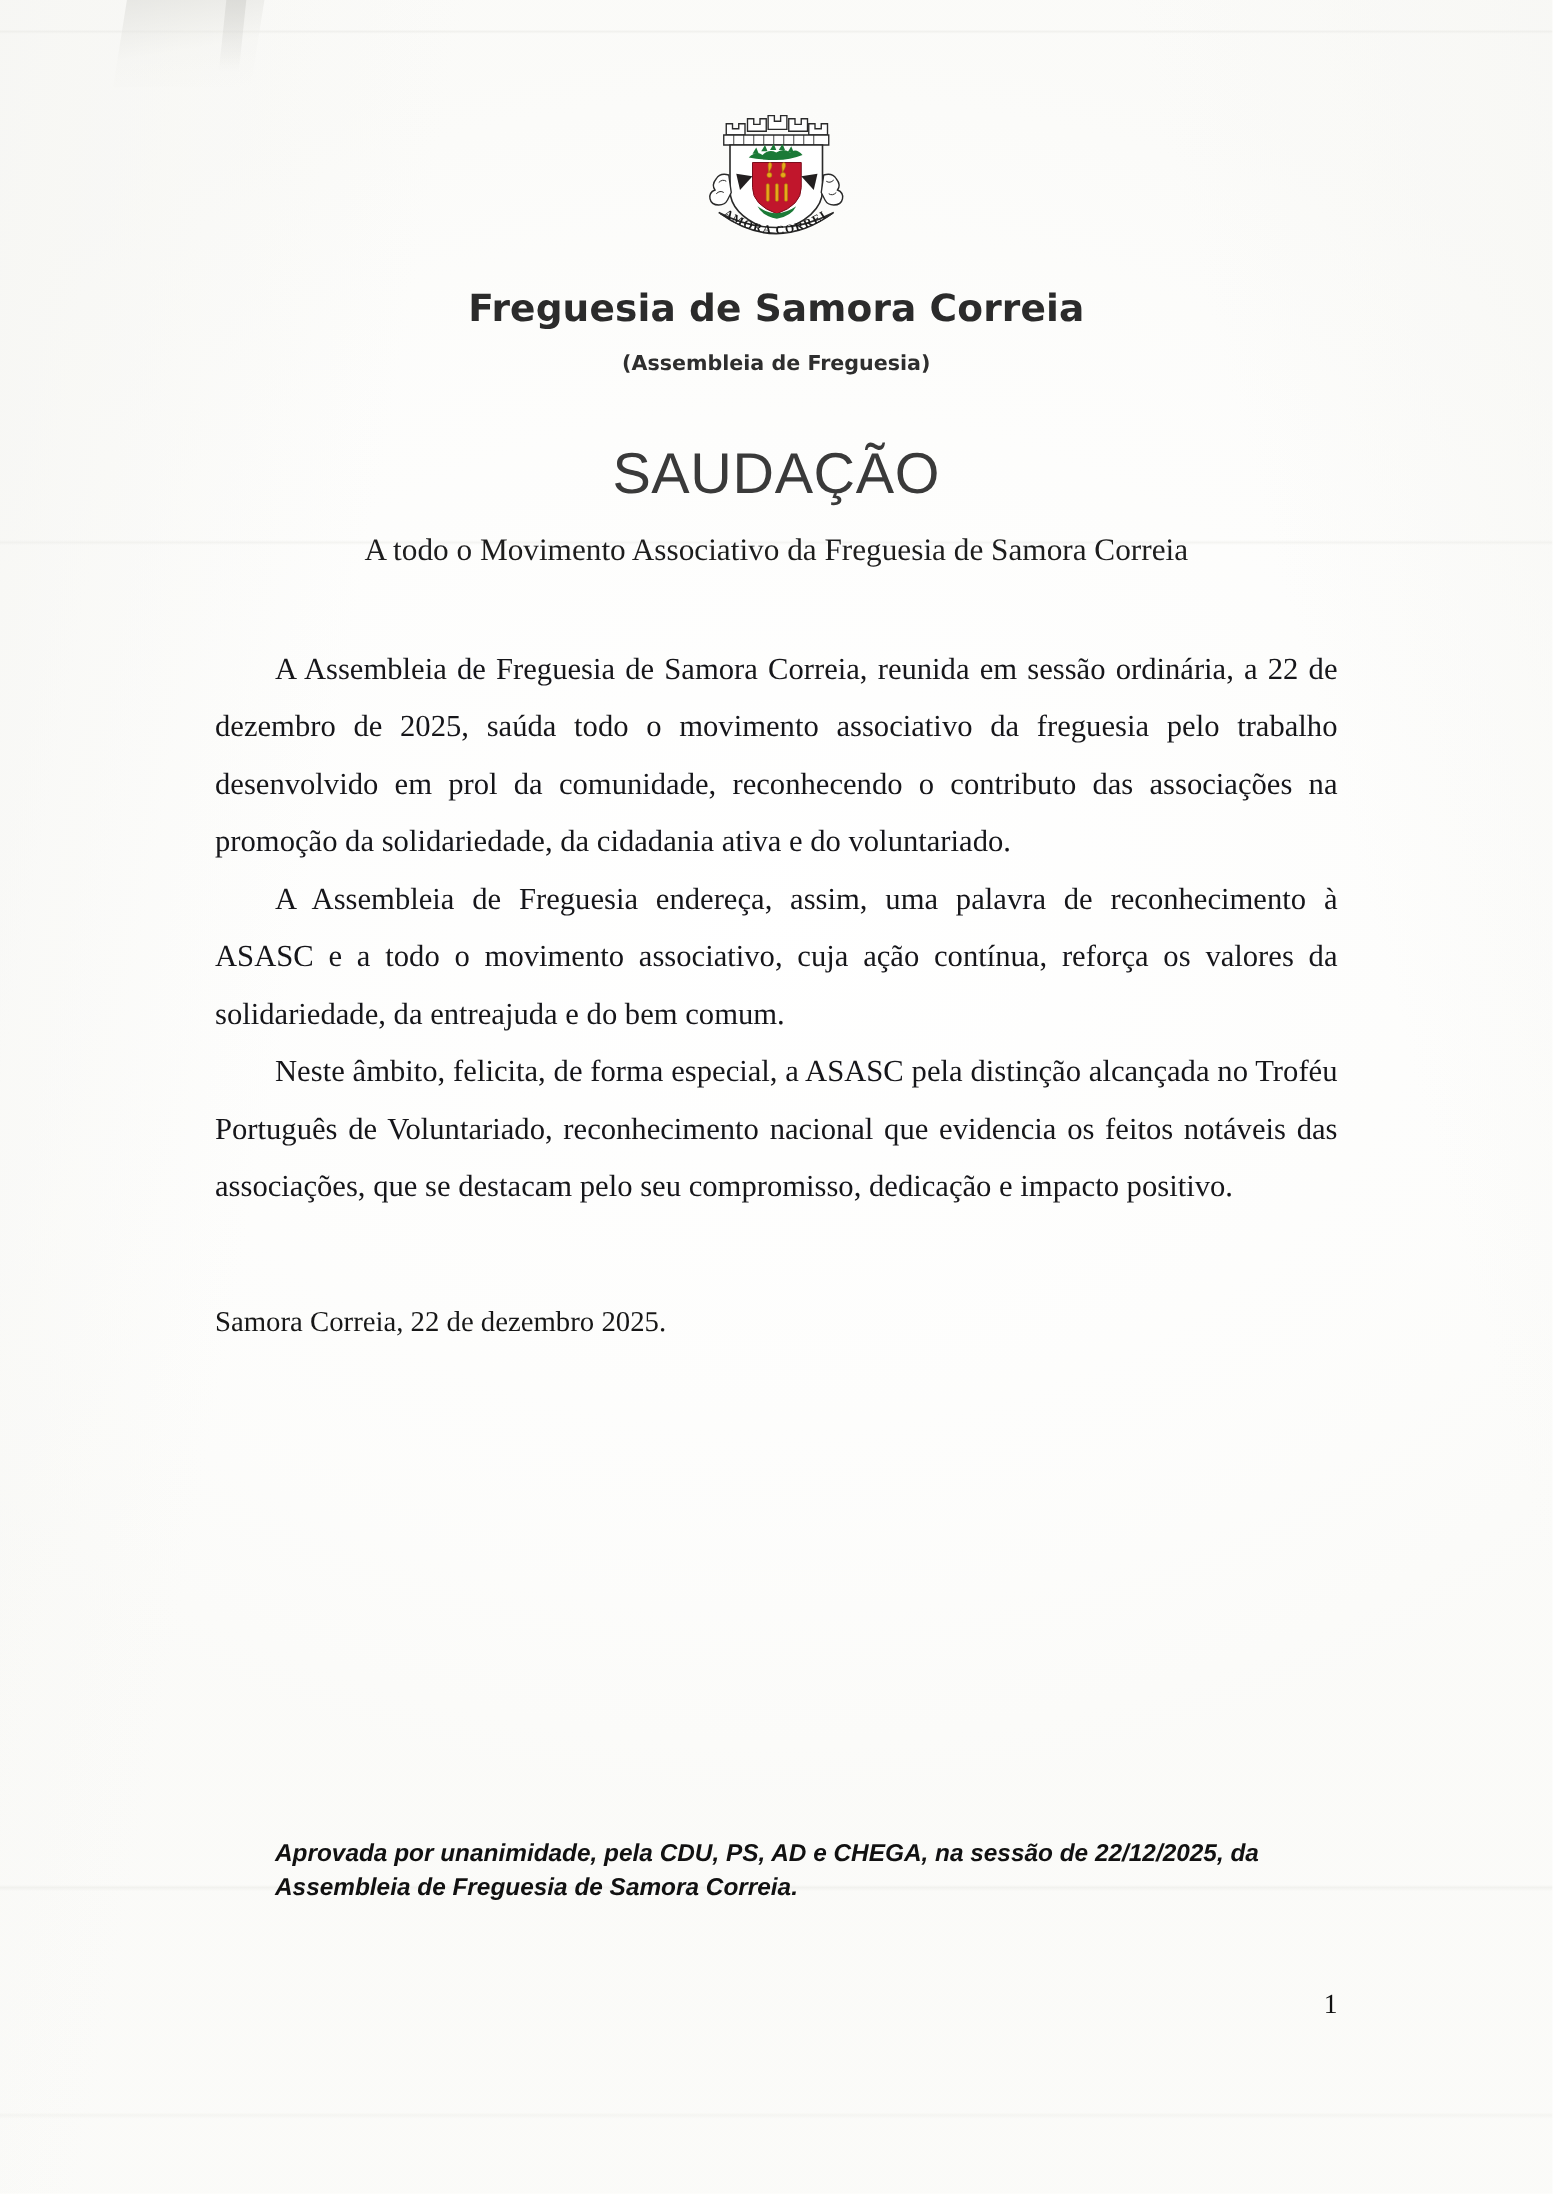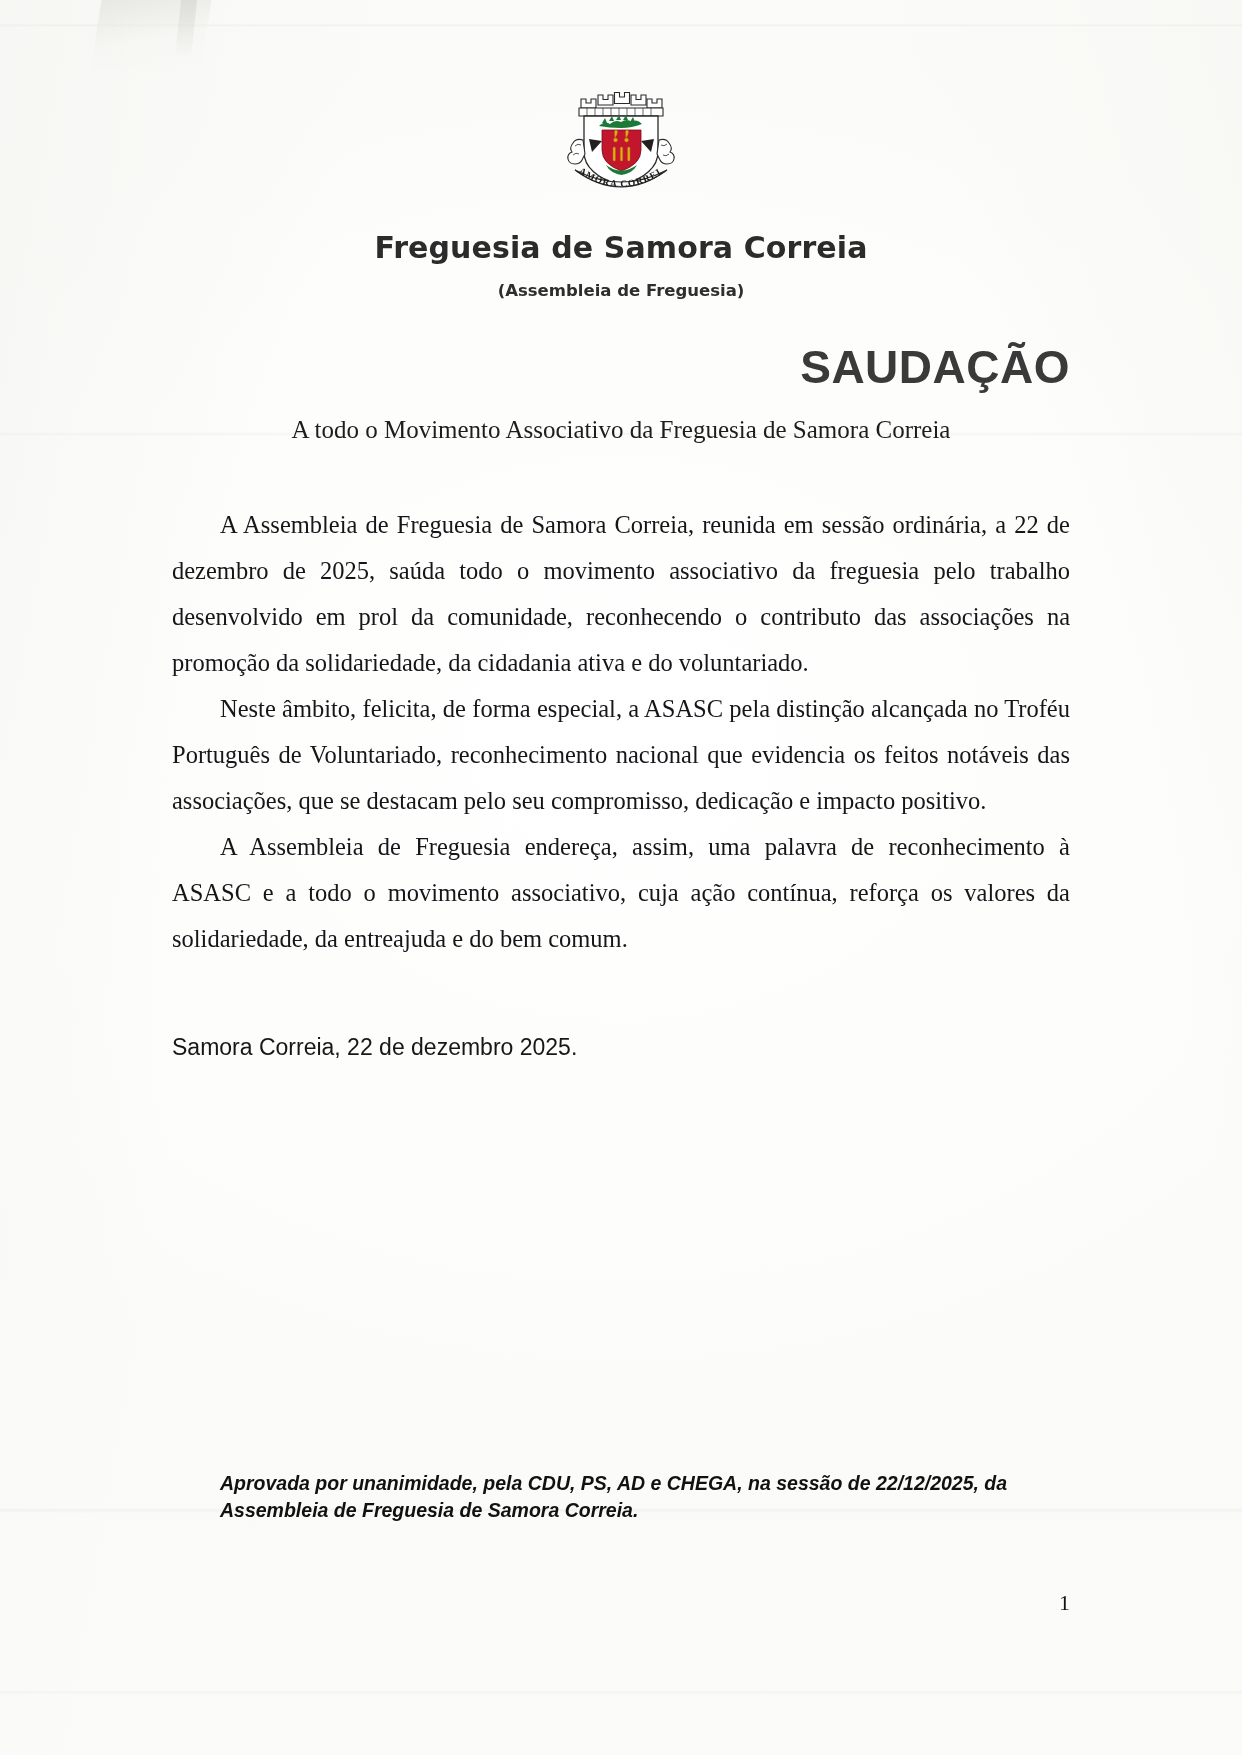--- a/index.html
+++ b/index.html
@@ -95,24 +95,24 @@
     text-align: center;
     margin-top: 16px;
     font-family: "DejaVu Sans", "Liberation Sans", sans-serif;
     font-weight: bold;
     font-size: 16.5px;
     color: #2e2e2e;
   }
 
   
   .doc-title {
-    text-align: right;
-    margin-top: 40px;
+    text-align: center;
+    margin-top: 51px;
     font-family: "Liberation Sans", "DejaVu Sans", sans-serif;
-    font-weight: bold;
+    font-weight: normal;
     font-size: 46px;
     letter-spacing: 0.5px;
     color: #3a3a3a;
   }
   .doc-subtitle {
     text-align: center;
     margin-top: 22px;
     font-family: "Liberation Serif", "DejaVu Serif", serif;
     font-weight: normal;
     font-size: 25px;
@@ -129,21 +129,21 @@
     line-height: 46px;
     color: #16161a;
     text-indent: 48px;
     margin: 0;
   }
   .para + .para { margin-top: 0; }
 
   
   .placedate {
     margin-top: 72px;
-    font-family: Liberation Sans, sans-serif;
+    font-family: Liberation Serif, serif;
     font-size: 23px;
     color: #171717;
     text-align: left;
   }
 
   
   .approval {
     position: absolute;
     left: 172px;
     right: 172px;
@@ -242,22 +242,22 @@
     </div>
 
     <div class="org-title">Freguesia de Samora Correia</div>
     <div class="org-sub">(Assembleia de Freguesia)</div>
 
     <div class="doc-title">SAUDAÇÃO</div>
     <div class="doc-subtitle">A todo o Movimento Associativo da Freguesia de Samora Correia</div>
 
     <div class="body-block">
       <p class="para">A Assembleia de Freguesia de Samora Correia, reunida em sessão ordinária, a 22 de dezembro de 2025, saúda todo o movimento associativo da freguesia pelo trabalho desenvolvido em prol da comunidade, reconhecendo o contributo das associações na promoção da solidariedade, da cidadania ativa e do voluntariado.</p>
+      <p class="para">A Assembleia de Freguesia endereça, assim, uma palavra de reconhecimento à ASASC e a todo o movimento associativo, cuja ação contínua, reforça os valores da solidariedade, da entreajuda e do bem comum.</p>
       <p class="para">Neste âmbito, felicita, de forma especial, a ASASC pela distinção alcançada no Troféu Português de Voluntariado, reconhecimento nacional que evidencia os feitos notáveis das associações, que se destacam pelo seu compromisso, dedicação e impacto positivo.</p>
-      <p class="para">A Assembleia de Freguesia endereça, assim, uma palavra de reconhecimento à ASASC e a todo o movimento associativo, cuja ação contínua, reforça os valores da solidariedade, da entreajuda e do bem comum.</p>
     </div>
 
     <div class="placedate">Samora Correia, 22 de dezembro 2025.</div>
   </div>
 
   <div class="approval">Aprovada por unanimidade, pela CDU, PS, AD e CHEGA, na sessão de 22/12/2025, da Assembleia de Freguesia de Samora Correia.</div>
 
   <div class="page-num">1</div>
 </div>
 

